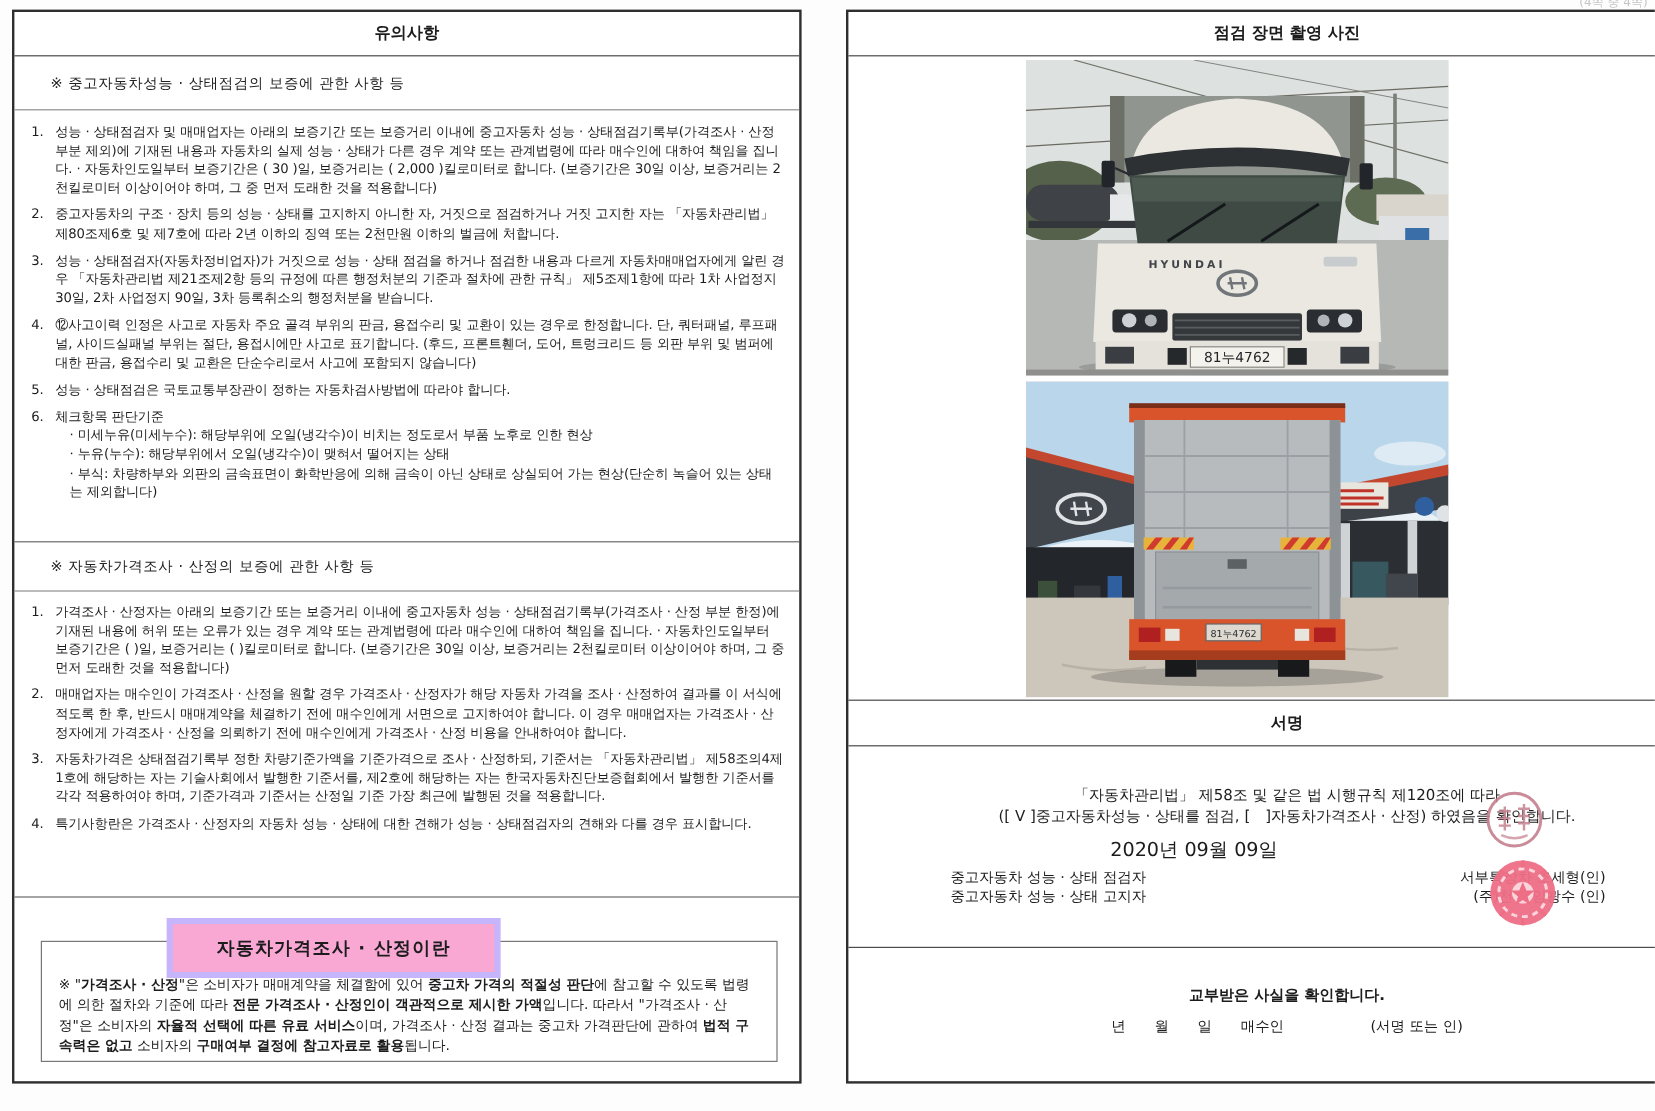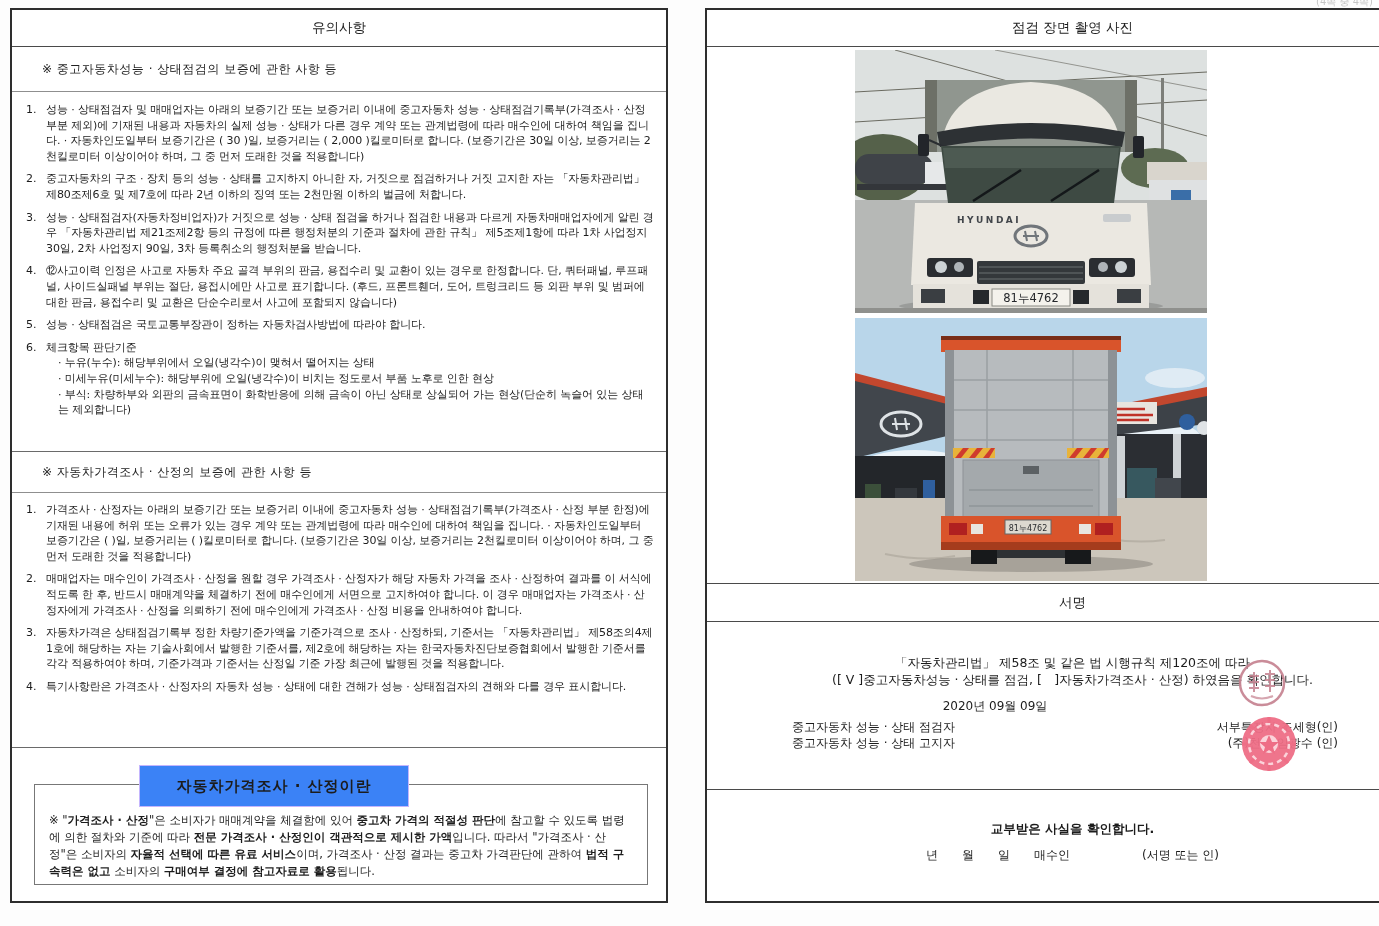--- a/index.html
+++ b/index.html
@@ -6,46 +6,46 @@
   body{
     width:1379px;height:926px;background:#fdfdfd;position:relative;overflow:hidden;
     font-family:"DejaVu Sans","Liberation Sans",sans-serif;color:#1c1c1c;
   }
   .panel{position:absolute;top:8px;height:895px;border:2px solid #2e2e2e;background:#fff;box-sizing:border-box}
   #left-panel{left:10px;width:658px}
   #right-panel{left:705px;width:735px}
   .page-marker{position:absolute;top:-5px;right:6px;font-size:10px;color:#999;opacity:.55}
 
   .hdr{height:37px;display:flex;align-items:center;justify-content:center;
-       font-weight:normal;font-size:13.5px;border-bottom:1px solid #4a4a4a;box-sizing:border-box}
+       font-weight:bold;font-size:13.5px;border-bottom:1px solid #4a4a4a;box-sizing:border-box}
   .sec-title{height:45px;display:flex;align-items:center;padding-left:30px;font-size:12px;
        letter-spacing:.5px;color:#222;border-bottom:1px solid #8f8f8f;box-sizing:border-box}
   .items{box-sizing:border-box;padding:10px 12px 0 14px;font-size:11px;line-height:15.6px;letter-spacing:-.1px}
   #items-sec1{height:360px;border-bottom:1px solid #6a6a6a}
   #items-sec2{height:255px;border-bottom:1px solid #6a6a6a;padding-top:9px}
   .item{display:flex;margin-bottom:7px}
   .item .num{width:20px;flex:none}
   .item .itxt{flex:1}
   .sub{padding-left:12px}
 
   #pricing-region{position:relative;height:151px}
   #pricing-title-box{position:absolute;left:127px;top:17px;width:268px;height:40px;
-       border:1px solid #c4b5fd;background:#3b82f6;z-index:2;display:flex;align-items:center;justify-content:center;
+       border:5px solid #c4b5fd;background:#f9a8d4;z-index:2;display:flex;align-items:center;justify-content:center;
        font-weight:bold;font-size:15px;letter-spacing:1px}
   #pricing-text-box{position:absolute;left:22px;top:36px;right:18px;height:101px;border:1px solid #777;
        box-sizing:border-box;padding:27px 14px 6px 14px;font-size:11.5px;line-height:17px;background:#fff}
 
   #photos-region{height:537px;border-bottom:1px solid #4a4a4a;box-sizing:border-box;padding-top:3px}
   .photo{width:352px;height:263px;margin-left:148px;display:block;background:#cfd3d4}
   .photo + .photo{margin-top:5px}
 
   #sig-hdr{height:38px}
   #sig-region{position:relative;height:168px;border-bottom:1px solid #4a4a4a;box-sizing:border-box;padding-top:32px;font-size:12px}
   .sig-bold{font-weight:normal;text-align:center;font-size:12.5px;line-height:17px}
-  .sig-date{text-align:center;margin:10px 155px 5px 0;font-size:12px}
+  .sig-date{text-align:center;margin:10px 155px 5px 0;font-size:16px}
   .sig-row{display:flex;justify-content:space-between;padding:0 100px 0 85px;line-height:15.5px}
   .stamp{position:absolute}
 
   #confirm-region{box-sizing:border-box;padding-top:30px;font-size:12px}
   .confirm-bold{font-weight:bold;text-align:center;font-size:12.5px;line-height:17px}
   .confirm-last{text-align:center;margin-top:10px}
 </style>
 </head>
 <body>
 
@@ -74,22 +74,22 @@
       <div class="itxt">⑫사고이력 인정은 사고로 자동차 주요 골격 부위의 판금, 용접수리 및 교환이 있는 경우로 한정합니다. 단, 쿼터패널, 루프패널, 사이드실패널 부위는 절단, 용접시에만 사고로 표기합니다. (후드, 프론트휀더, 도어, 트렁크리드 등 외판 부위 및 범퍼에 대한 판금, 용접수리 및 교환은 단순수리로서 사고에 포함되지 않습니다)</div>
     </div>
     <div class="item">
       <span class="num">5.</span>
       <div class="itxt">성능 · 상태점검은 국토교통부장관이 정하는 자동차검사방법에 따라야 합니다.</div>
     </div>
     <div class="item">
       <span class="num">6.</span>
       <div class="itxt">
         <div>체크항목 판단기준</div>
+        <div class="sub">· 미세누유(미세누수): 해당부위에 오일(냉각수)이 비치는 정도로서 부품 노후로 인한 현상</div>
         <div class="sub">· 누유(누수): 해당부위에서 오일(냉각수)이 맺혀서 떨어지는 상태</div>
-        <div class="sub">· 미세누유(미세누수): 해당부위에 오일(냉각수)이 비치는 정도로서 부품 노후로 인한 현상</div>
         <div class="sub">· 부식: 차량하부와 외판의 금속표면이 화학반응에 의해 금속이 아닌 상태로 상실되어 가는 현상(단순히 녹슬어 있는 상태는 제외합니다)</div>
       </div>
     </div>
   </div>
 
   <div class="sec-title" style="height:41px">※ 자동차가격조사 · 산정의 보증에 관한 사항 등</div>
 
   <div class="items" id="items-sec2">
     <div class="item">
       <span class="num">1.</span>

